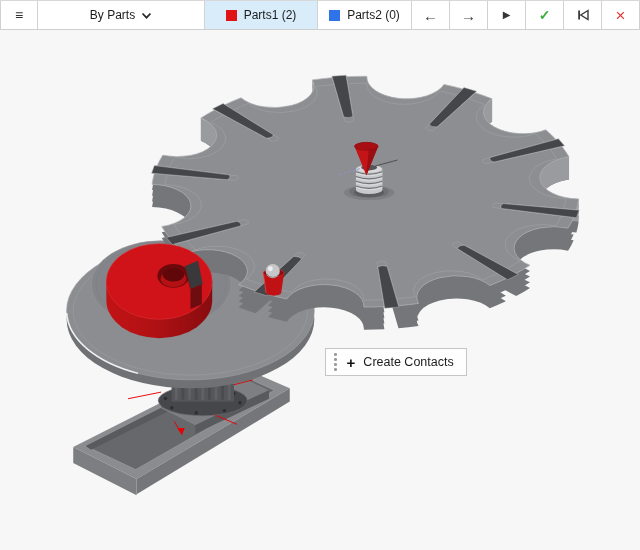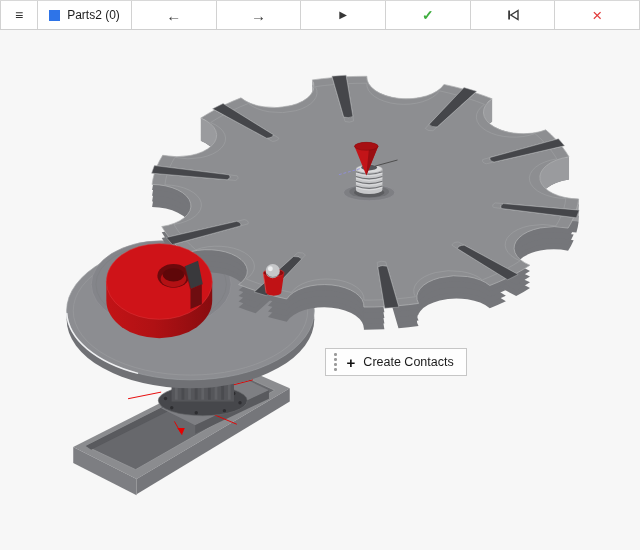--- a/index.html
+++ b/index.html
@@ -36,20 +36,30 @@
 </style>
 </head>
 <body>
 
 <div class="app">
 
   <div class="toolbar">
     <div class="cell c-menu">
       <span>≡</span>
     </div>
+    <div class="cell c-byparts">
+      <span>By Parts</span>
+      <svg class="caret-svg" width="11" height="8">
+        <polyline points="1.5,1.5 5.5,5.7 9.5,1.5" fill="none" stroke="#2b2b2b" stroke-width="1.8"></polyline>
+      </svg>
+    </div>
+    <div class="cell c-tab selected">
+      <span class="swatch" style="background-color: rgb(224, 20, 20);"></span>
+      <span>Parts1 (2)</span>
+    </div>
     <div class="cell c-tab" style="width:94px">
       <span class="swatch" style="background-color: rgb(46, 116, 232);"></span>
       <span>Parts2 (0)</span>
     </div>
     <div class="cell c-nav">
       <span class="glyph">←</span>
     </div>
     <div class="cell c-nav">
       <span class="glyph">→</span>
     </div>

